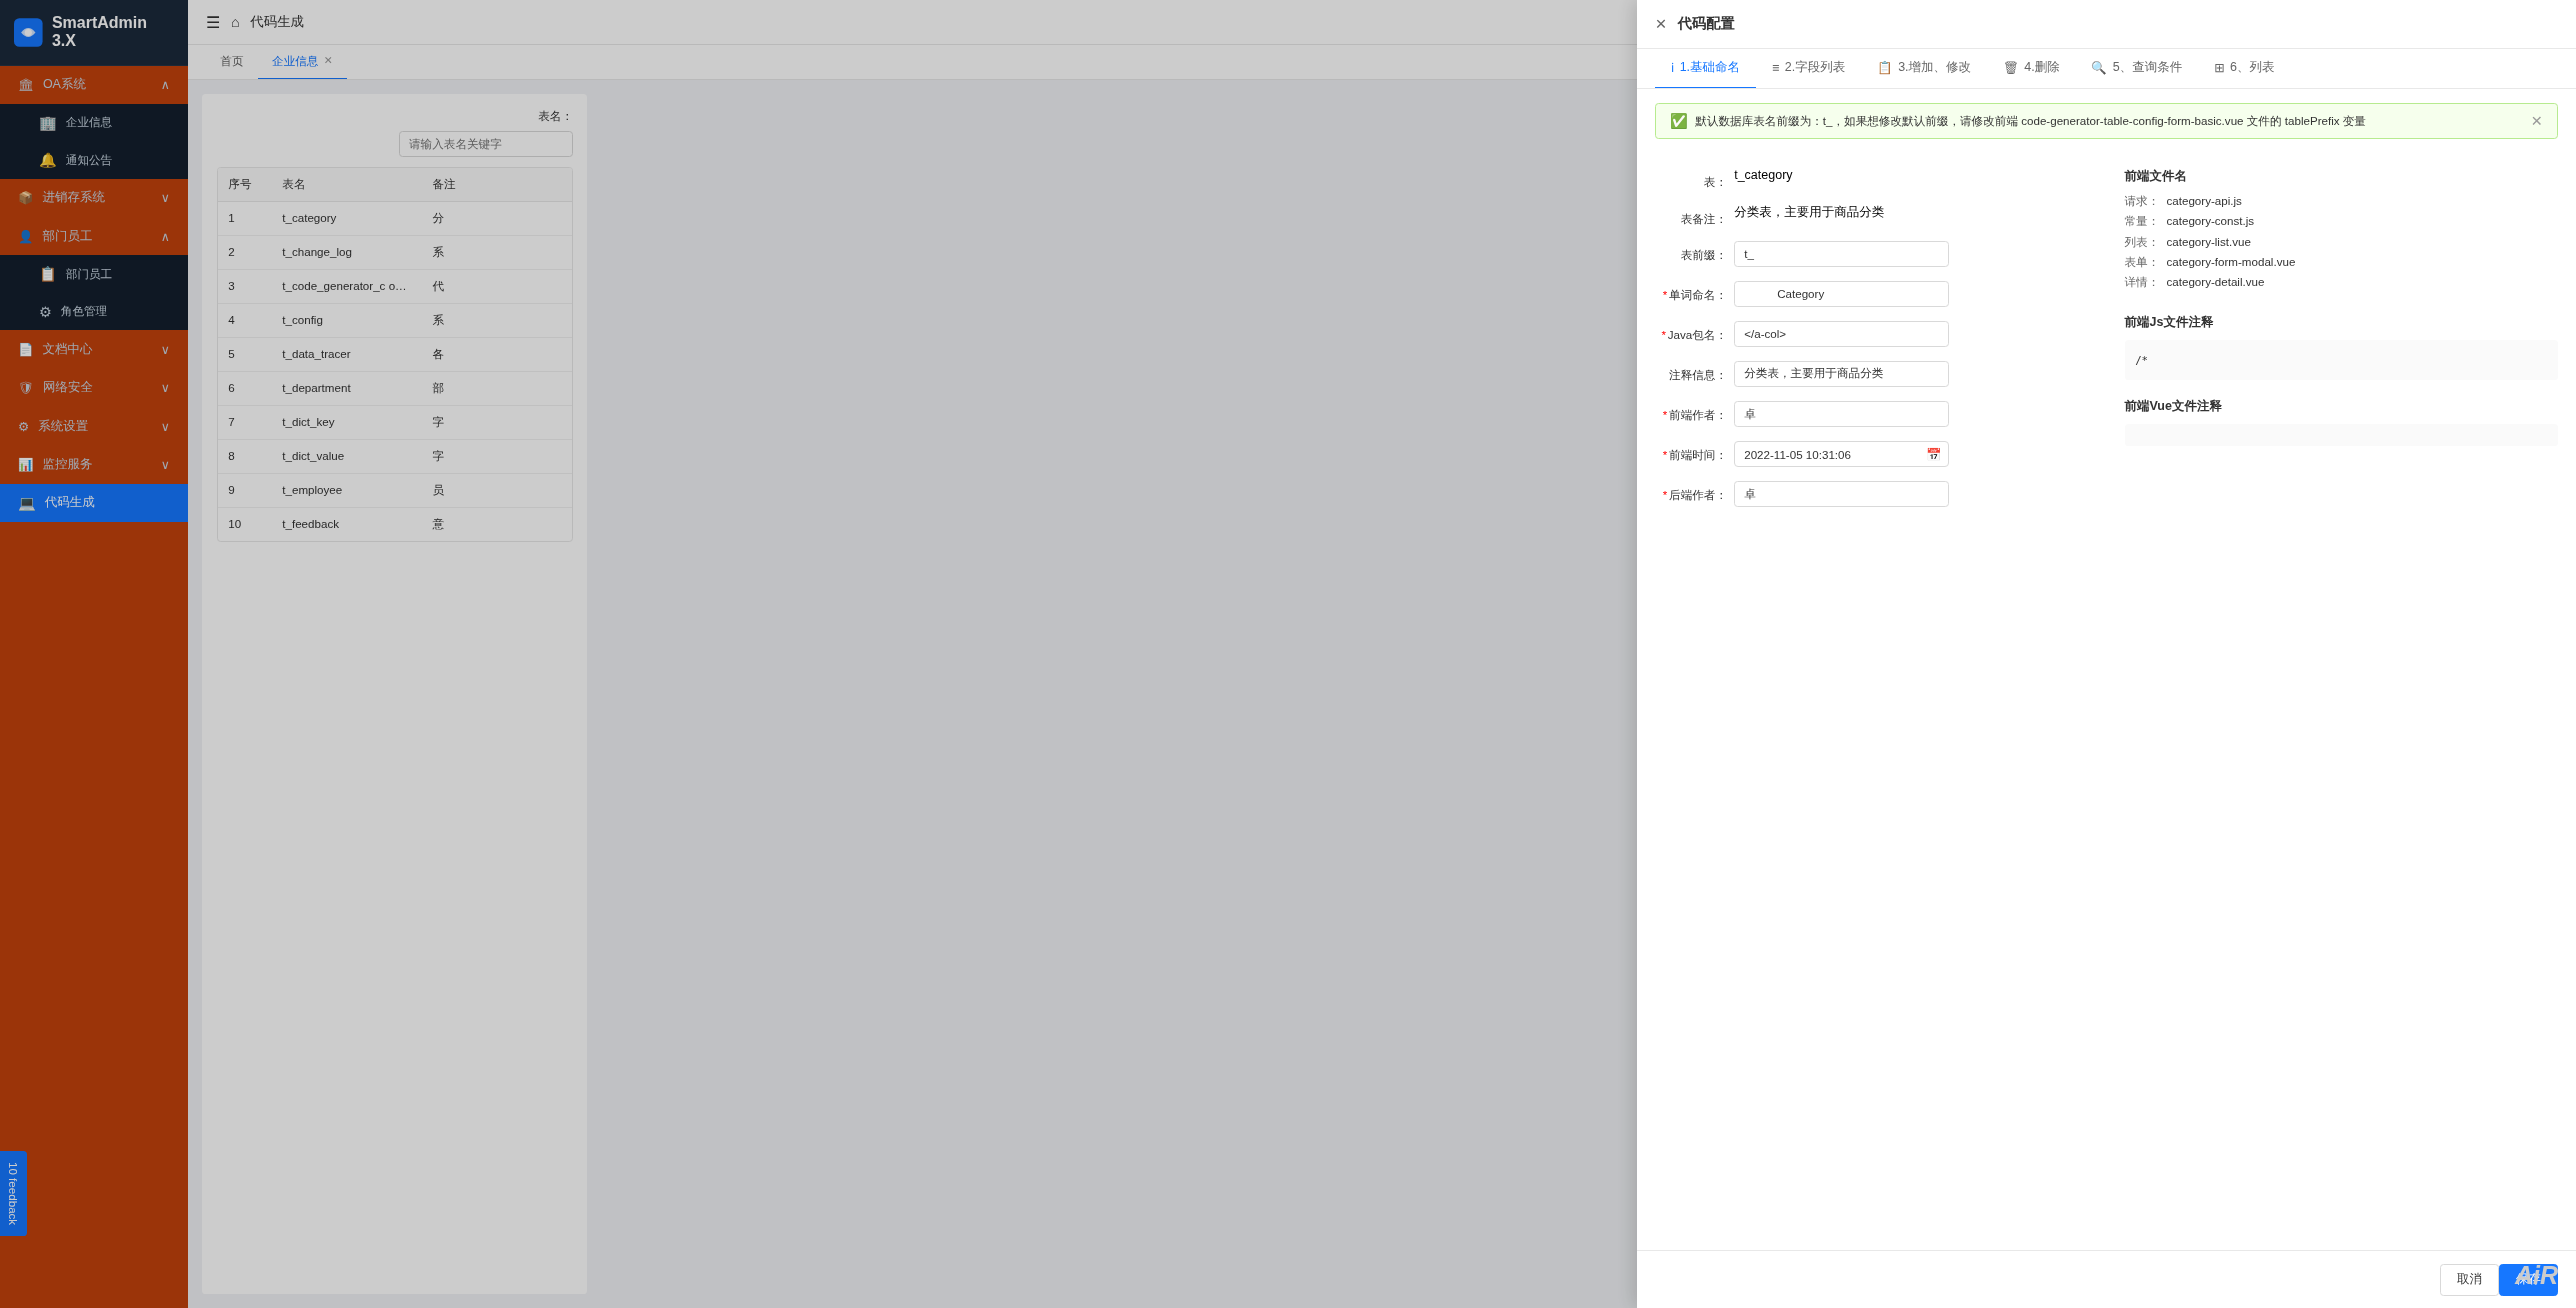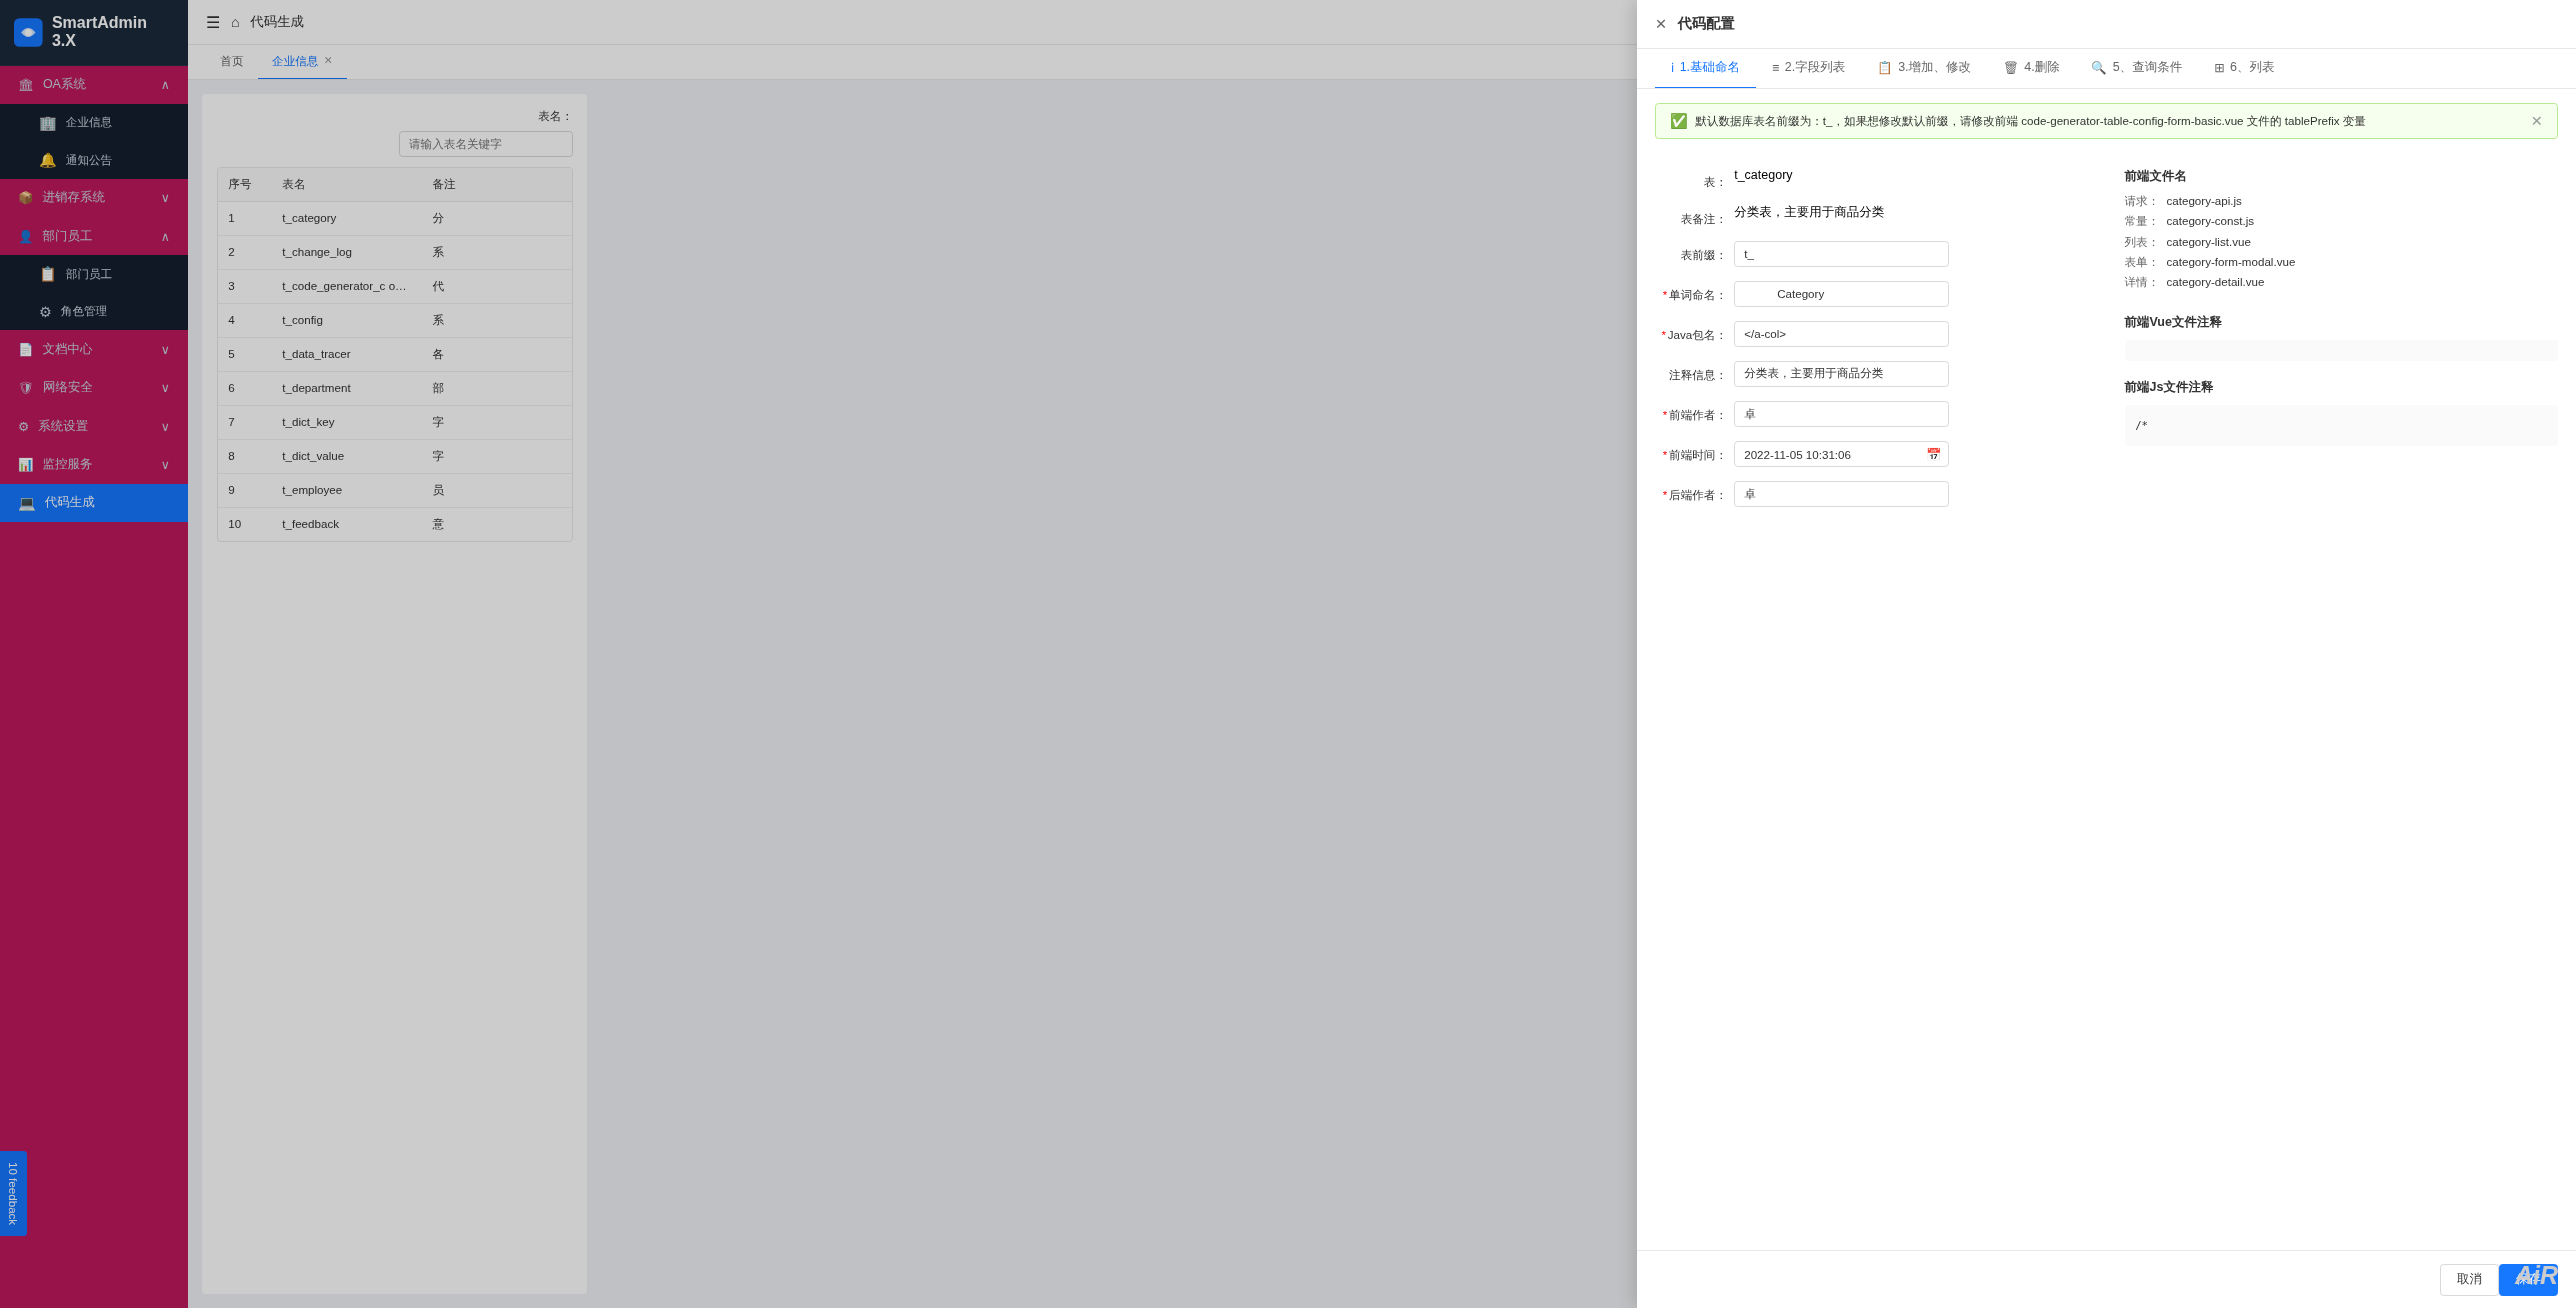--- a/index.html
+++ b/index.html
@@ -1,19 +1,19 @@
 <!DOCTYPE html>
 <html style="font-size:14.3px"><head>
   <meta charset="utf-8">
   <style>
     * { box-sizing: border-box; margin: 0; padding: 0; }
     body { font-family: 'Microsoft YaHei', 'PingFang SC', sans-serif; font-size: 12.5px; background: #f0f2f5; display: flex; height: 100vh; overflow: hidden; }
 
     
-    .sidebar { width: 188px; background: #be185d; color: #c8d4e0; display: flex; flex-direction: column; flex-shrink: 0; height: 100vh; overflow-y: auto; }
+    .sidebar { width: 188px; background: #c2410c; color: #c8d4e0; display: flex; flex-direction: column; flex-shrink: 0; height: 100vh; overflow-y: auto; }
     .sidebar-logo { display: flex; align-items: center; padding: 14.3px 14.3px; background: #1b2a3b; border-bottom: 0.9px solid #243447; }
     .sidebar-logo-icon { width: 29px; height: 29px; margin-right: 9px; }
     .sidebar-logo-text { font-size: 16px; font-weight: bold; color: #fff; }
     .sidebar-menu-item { display: flex; align-items: center; padding: 10.7px 18px; cursor: pointer; font-size: 12.5px; color: #c8d4e0; }
     .sidebar-menu-item.active { background: #1677ff; color: #fff; }
     .sidebar-menu-item .icon { margin-right: 9px; font-size: 14.3px; }
     .sidebar-submenu { background: #131f2d; }
     .sidebar-submenu .sidebar-menu-item { padding-left: 39px; font-size: 11.6px; }
     .sidebar-group-header { display: flex; align-items: center; padding: 10.7px 18px; cursor: pointer; font-size: 12.5px; color: #c8d4e0; }
     .sidebar-group-header .icon { margin-right: 9px; }
@@ -401,27 +401,27 @@
             <span class="file-name-key">表单：</span>
             <span>category-form-modal.vue</span>
           </div>
           <div class="file-name-item">
             <span class="file-name-key">详情：</span>
             <span>category-detail.vue</span>
           </div>
         </div>
 
         <div class="code-comment-section">
+          <div class="code-comment-title">前端Js文件注释</div>
+          <div class="code-block">/*</div>
+        </div>
+
+        <div class="code-comment-section">
           <div class="code-comment-title">前端Vue文件注释</div>
           <div class="code-block"></div>
-        </div>
-
-        <div class="code-comment-section">
-          <div class="code-comment-title">前端Js文件注释</div>
-          <div class="code-block">/*</div>
         </div>
       </div>
     </div>
   </div>
 
   <div class="modal-footer">
     <button class="btn btn-default">取消</button>
     <button class="btn btn-primary">保存</button>
   </div>
 </div>

